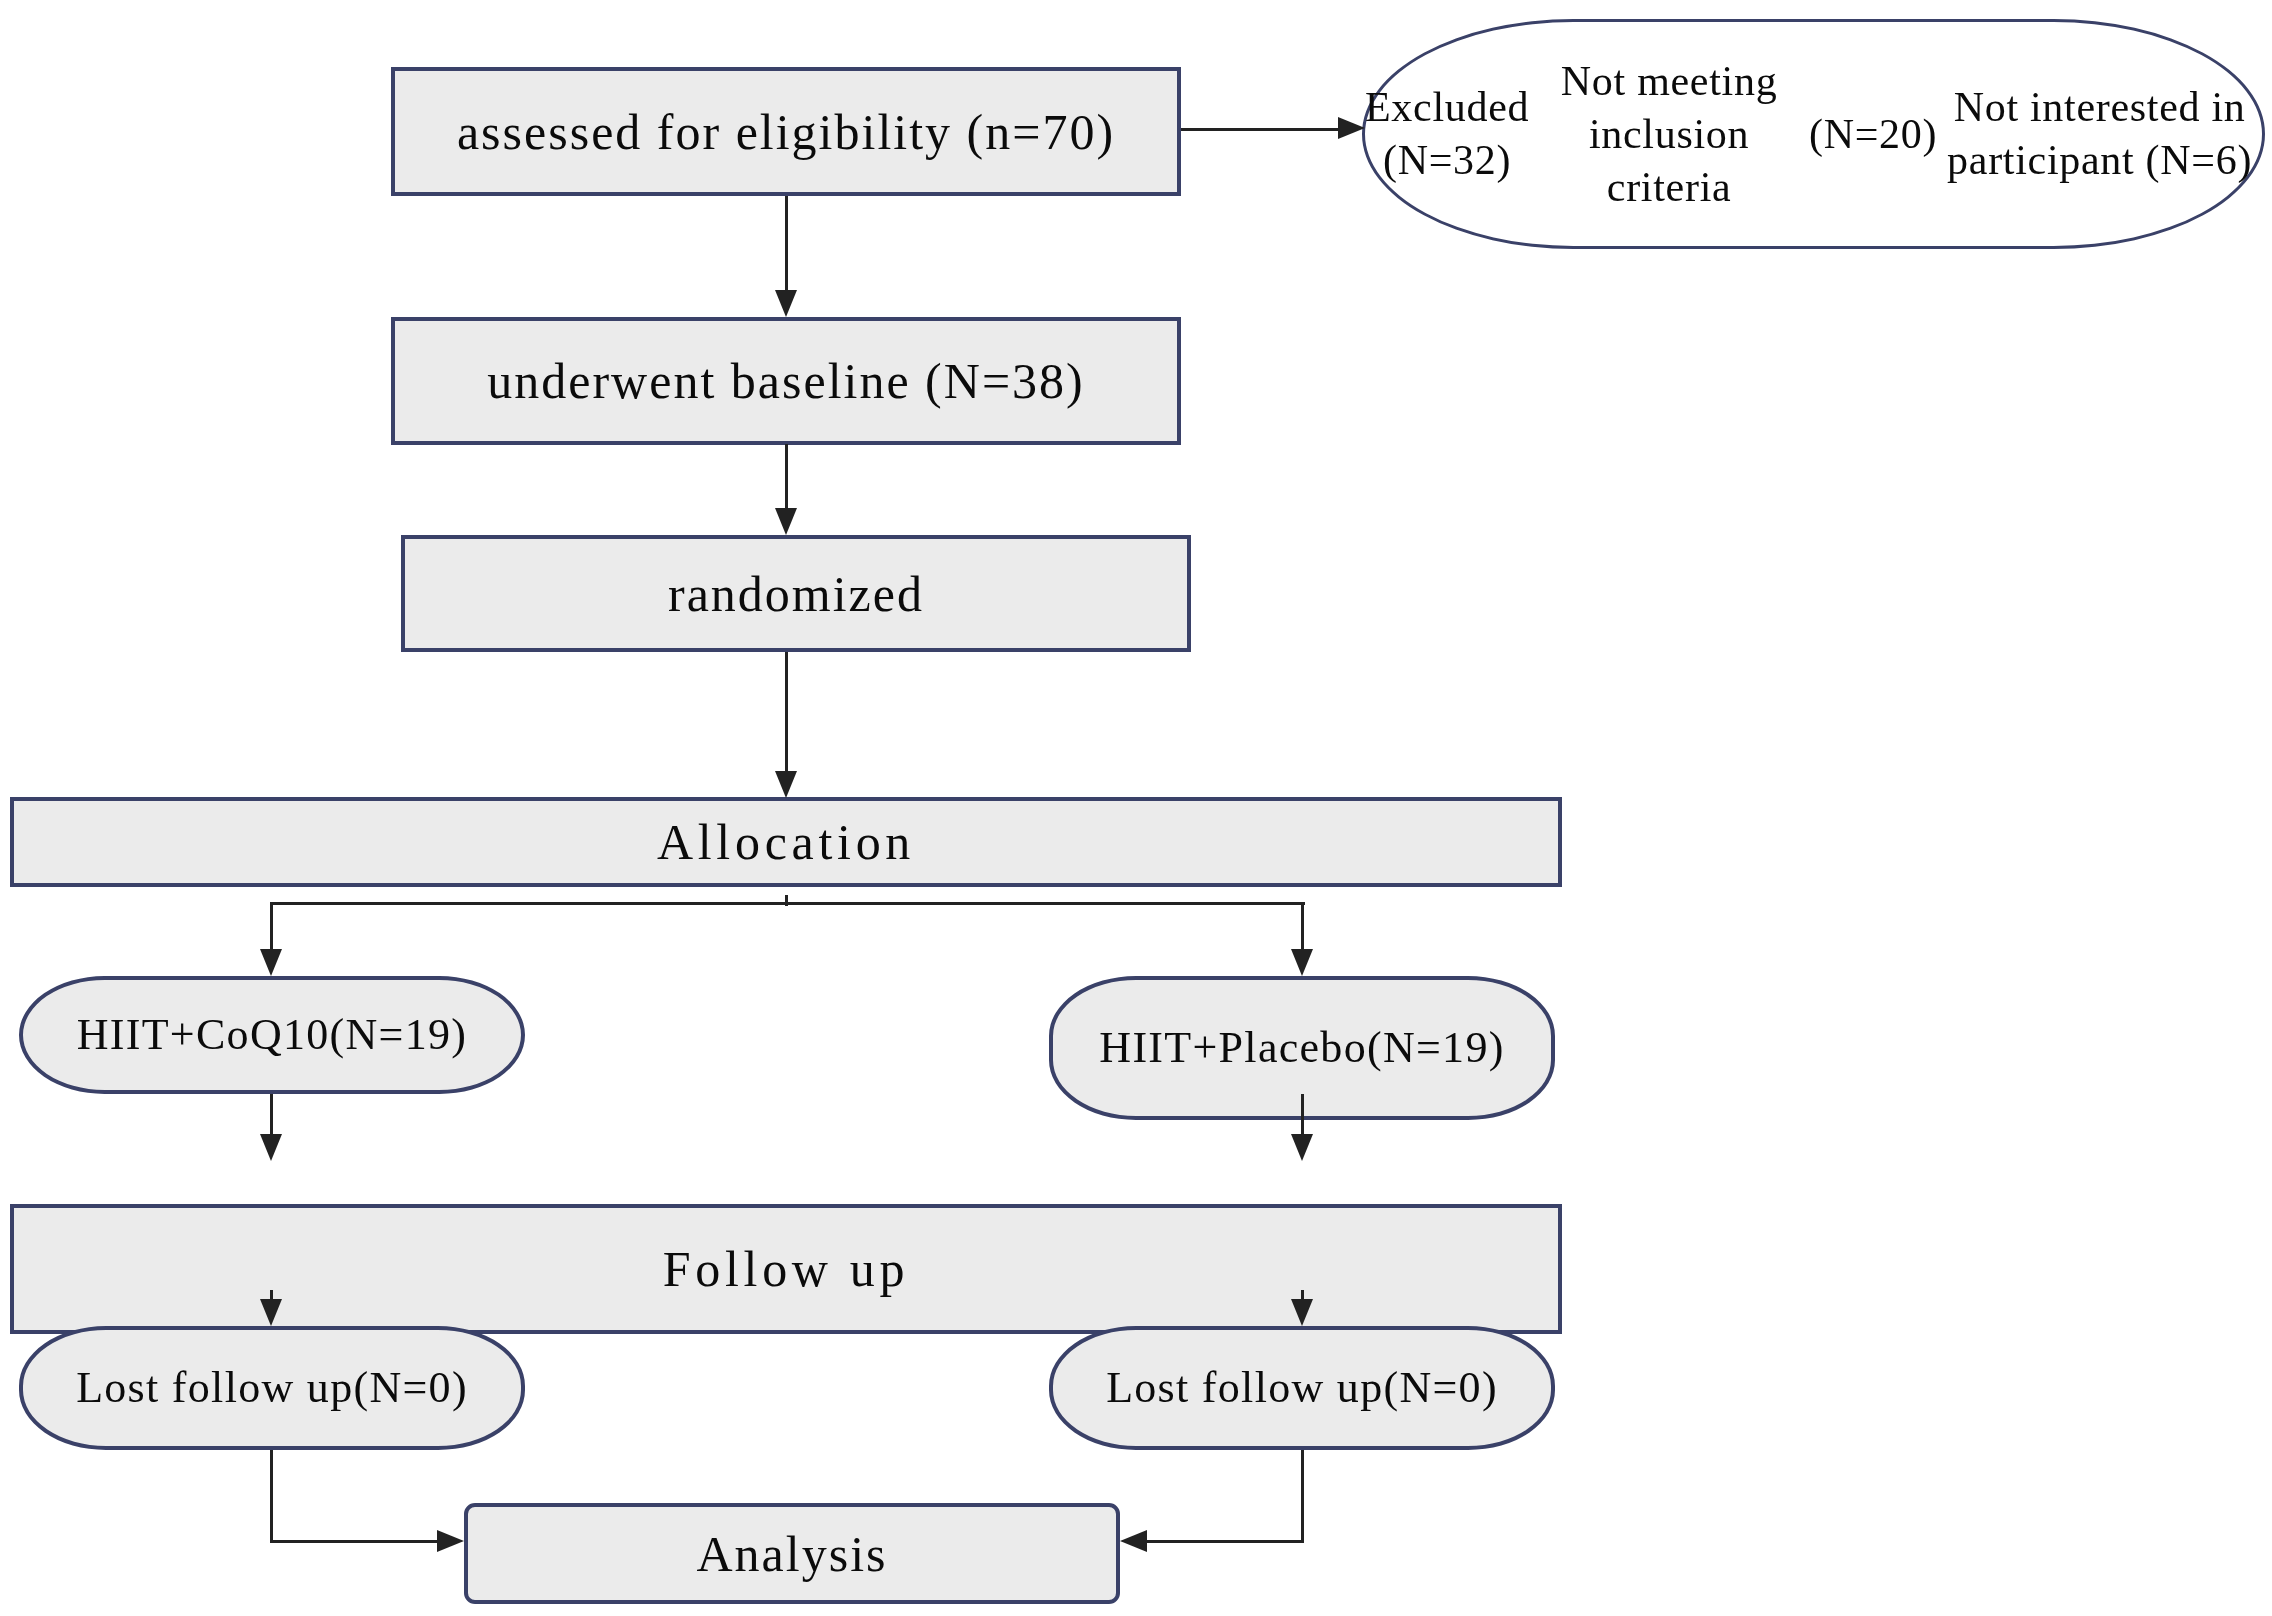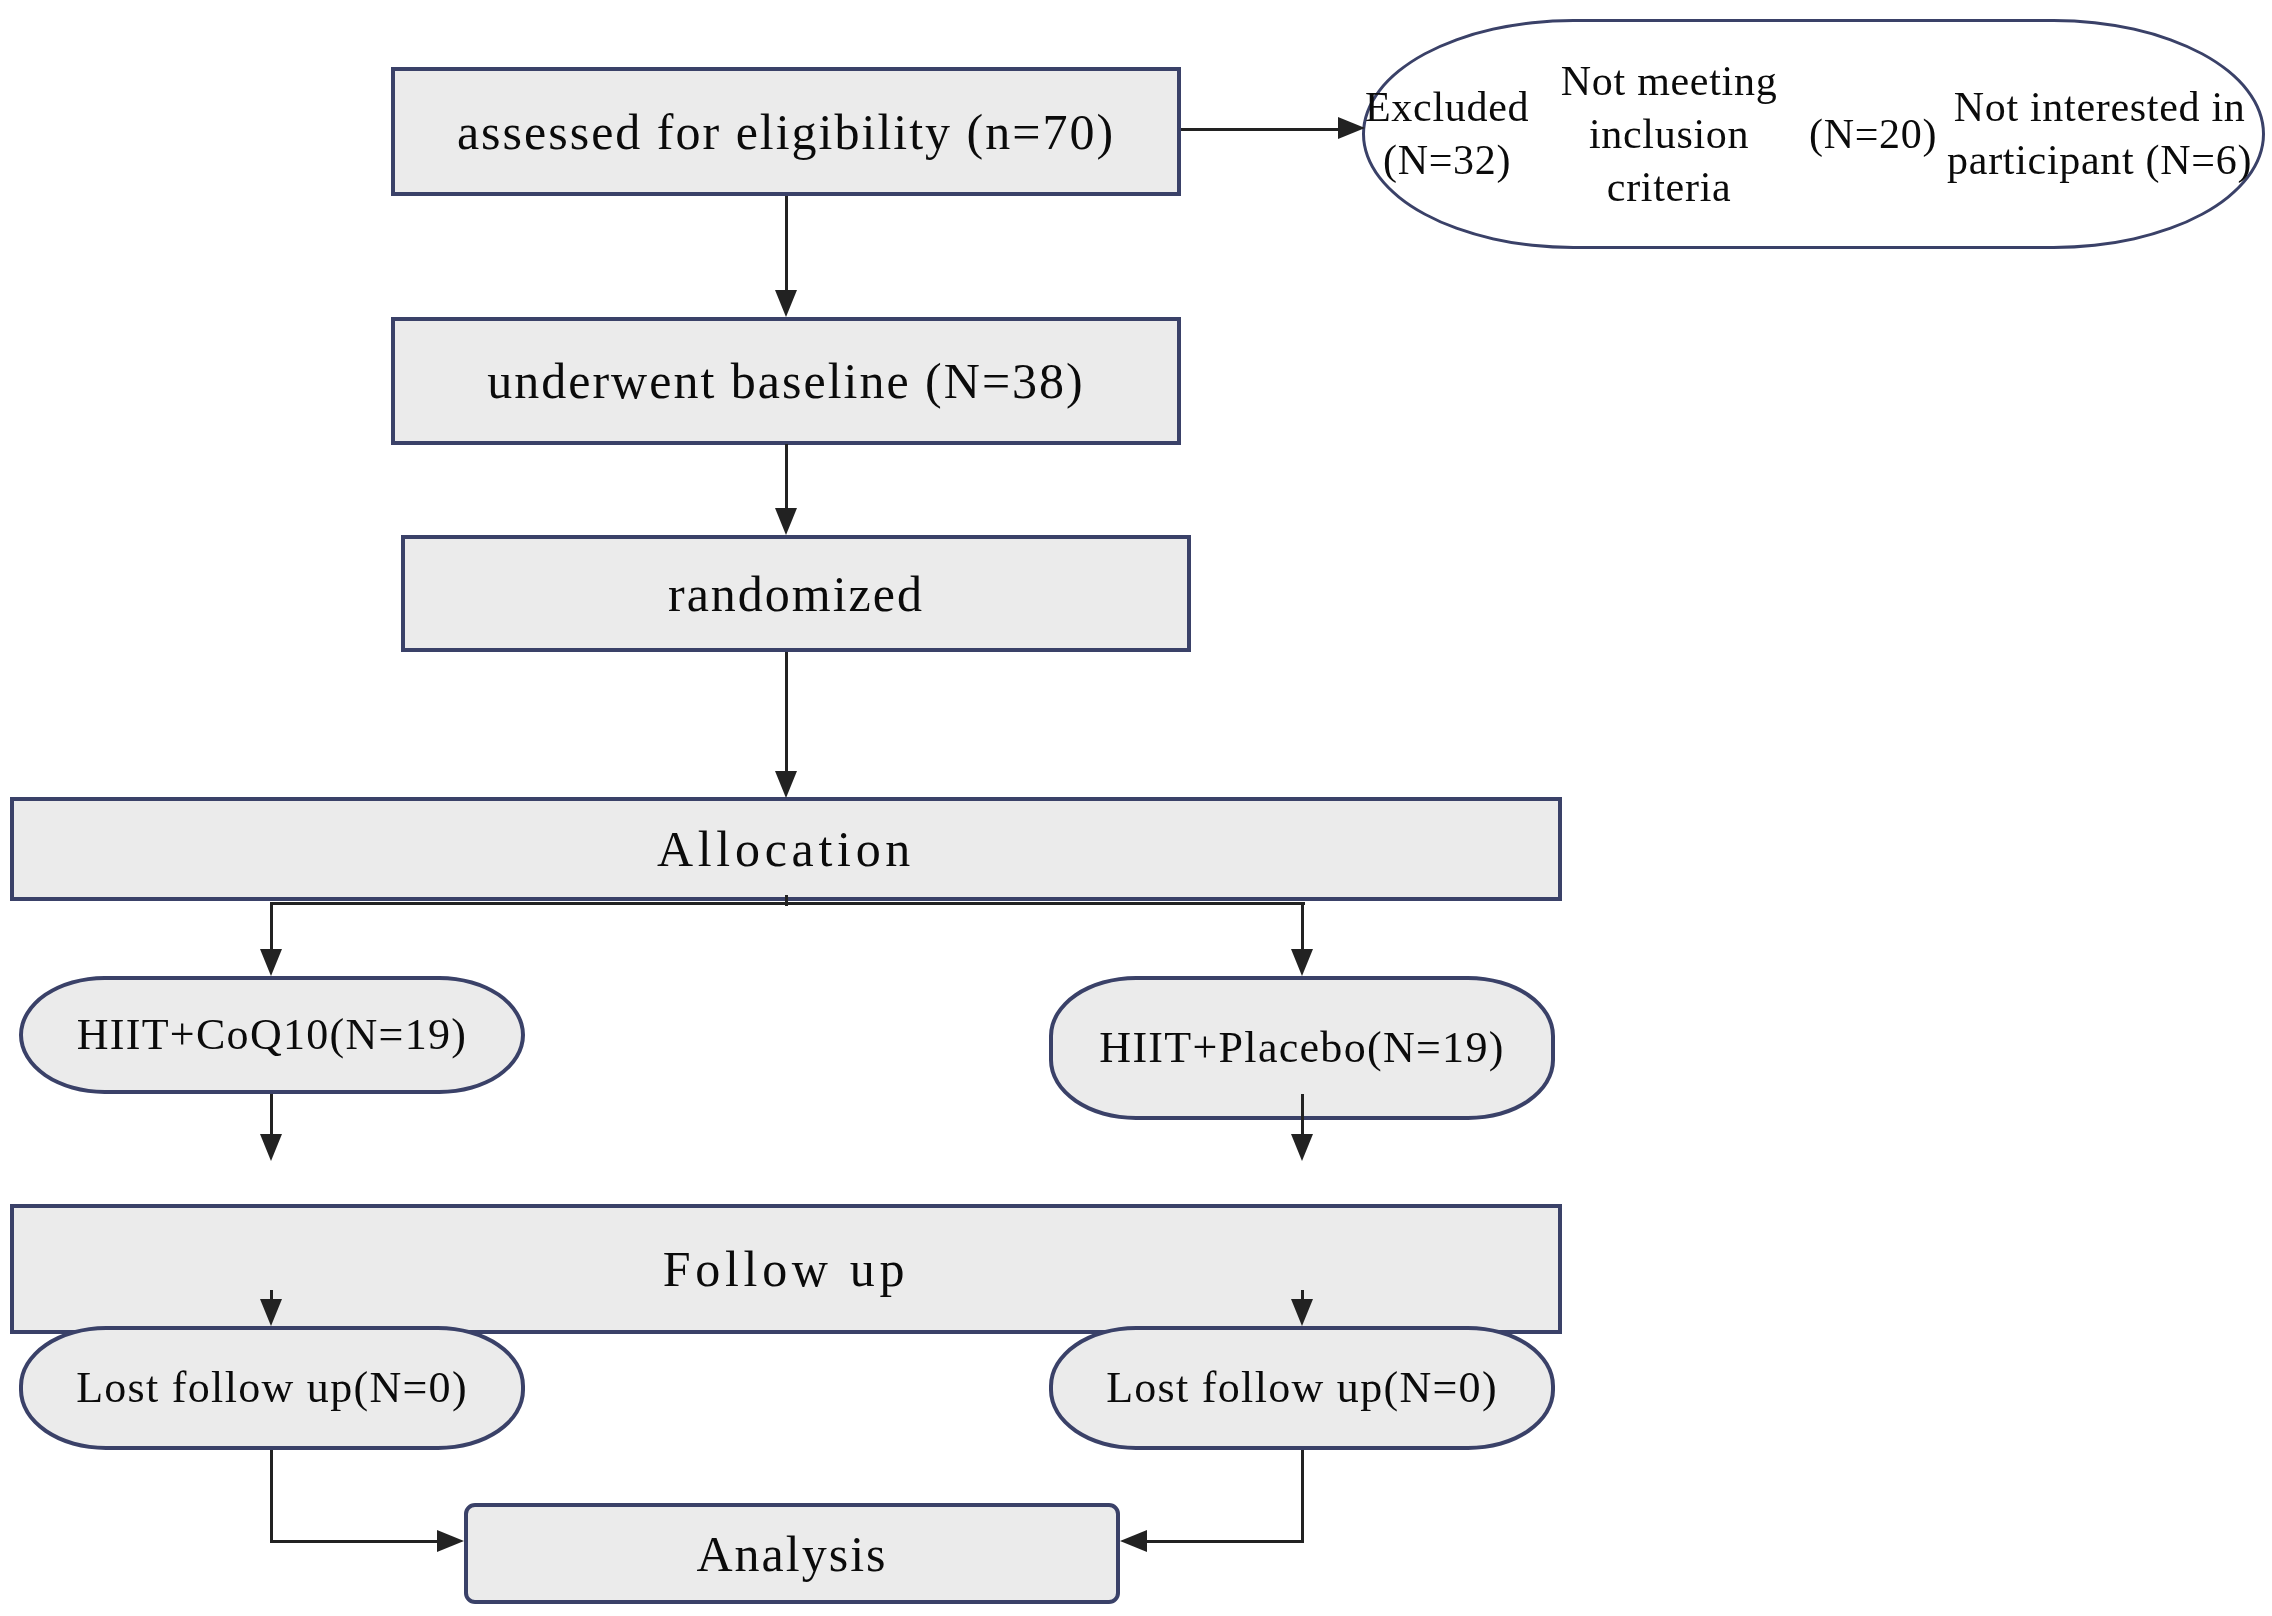--- a/index.html
+++ b/index.html
@@ -27,21 +27,21 @@
   .rect{font-size:50px;letter-spacing:2px;justify-content:center;}
   .bar{font-size:50px;letter-spacing:4.7px;}
   .capsule{border-radius:87px / 60px;border-width:4px;font-size:44px;line-height:56px;letter-spacing:1.3px;}
   .ellipse{background:var(--ellipse-fill);border-radius:215px / 117px;border-width:3.4px;font-size:42px;line-height:53px;letter-spacing:0.7px;}
 
   
   #n-assessed  {left:391px;  top:67px;  width:790px; height:129px;}
   #n-excluded  {left:1362px; top:19px;   width:903px; height:230px;}
   #n-baseline  {left:391px;  top:317px;  width:790px; height:128px;}
   #n-randomized{left:391px;  top:535px;  width:790px; height:117px;margin-left:10px;}
-  #n-allocation{left:10px;   top:797px; width:1552px; height:104px;}
+  #n-allocation{left:10px;   top:797px; width:1552px; height:90px;}
   #n-coq10     {left:19px;   top:976px; width:506px;  height:118px;}
   #n-placebo   {left:1049px; top:976px; width:506px;  height:144px;}
   #n-follow    {left:10px;   top:1160px; width:1552px; height:130px;margin-top:44px;}
   #n-lost-l    {left:19px;   top:1326px; width:506px;  height:124px;}
   #n-lost-r    {left:1049px; top:1326px; width:506px;  height:124px;}
   #n-analysis  {left:464px;  top:1503px; width:656px;  height:101px;border-radius:11px;}
 
   
   .vline{position:absolute;width:3.4px;background:var(--arrow);}
   .hline{position:absolute;height:3.4px;background:var(--arrow);}

